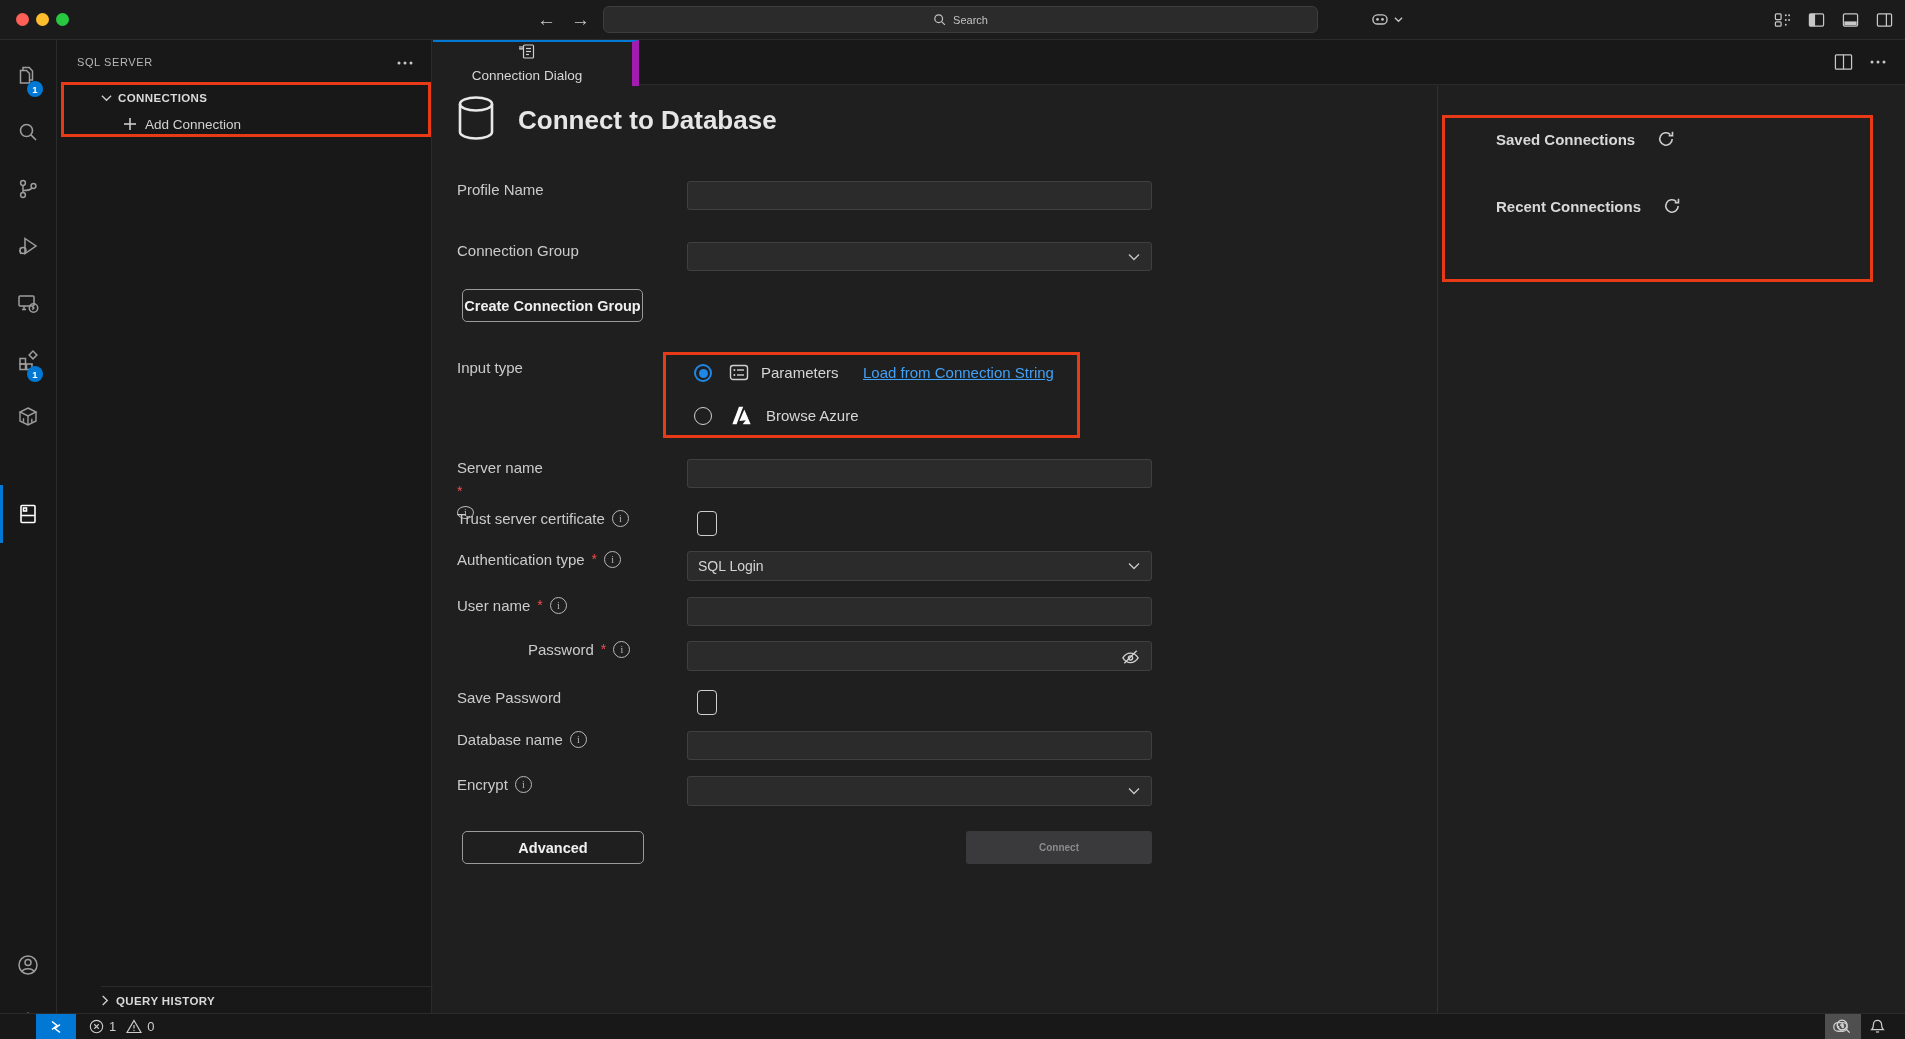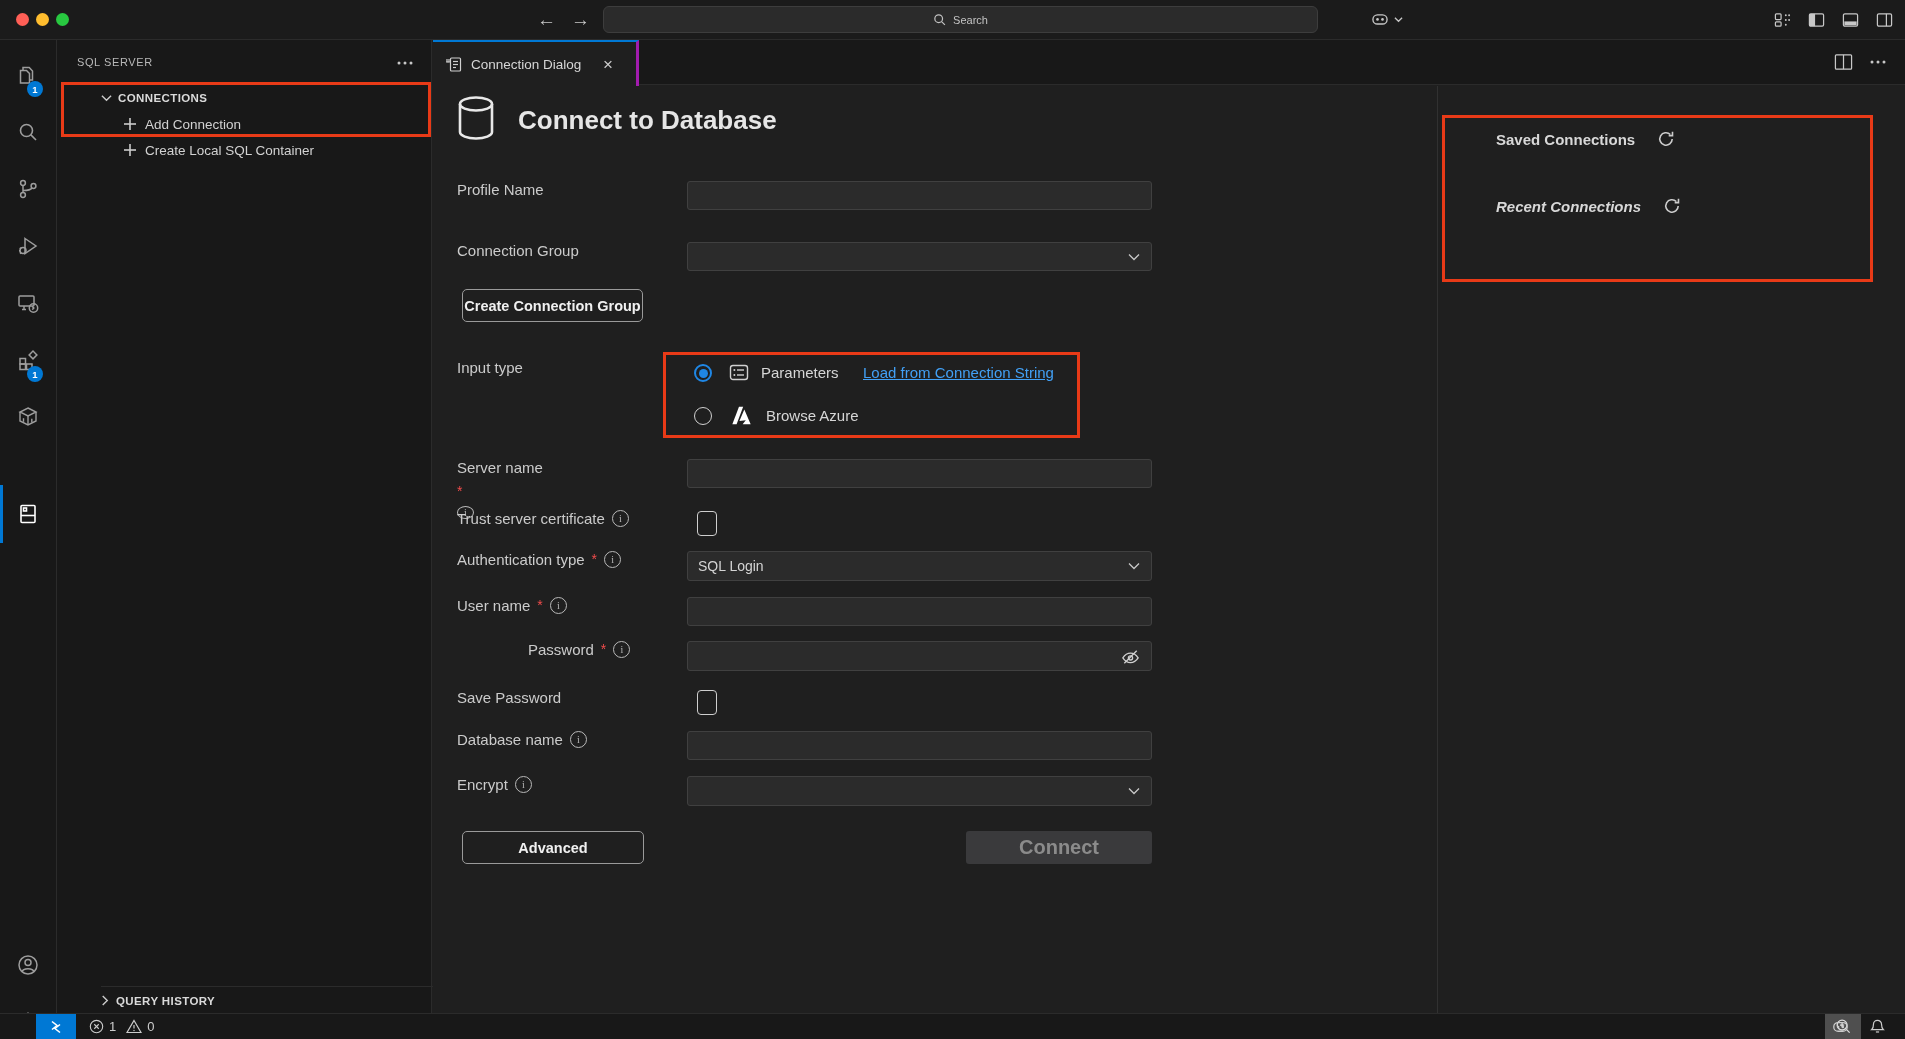--- a/index.html
+++ b/index.html
@@ -23,21 +23,21 @@
          display:flex;align-items:center;justify-content:center;font-weight:bold;}
   .act-active-bar{left:0;width:3px;height:58px;background:#0078d4;}
   
   .sidebar{left:57px;top:40px;width:375px;height:973px;background:#181818;border-right:1px solid #2b2b2b;box-sizing:border-box;}
   .side-title{font-size:11px;letter-spacing:.6px;color:#b8b8b8;}
   .section-header{font-size:11.5px;font-weight:bold;letter-spacing:.4px;color:#dadada;}
   .tree-row{font-size:13.5px;color:#d2d2d2;}
   
   .tabbar{left:433px;top:40px;width:1472px;height:45px;background:#181818;border-bottom:1px solid #2b2b2b;box-sizing:border-box;}
   .tab{left:433px;top:40px;width:206px;height:46px;background:#1f1f1f;border-top:2px solid #0078d4;
-       border-right:3px solid #a21caf;box-sizing:border-box;display:flex;align-items:center;padding:0 23px 0 12px;gap:8px;}
+       border-right:7px solid #a21caf;box-sizing:border-box;display:flex;align-items:center;padding:0 23px 0 12px;gap:8px;flex-direction:column;}
   .tab-title{font-size:13.5px;color:#d6d6d6;flex:1;}
   .webview{left:433px;top:86px;width:1472px;height:927px;background:#1f1f1f;}
   
   .f-label{font-size:15px;color:#cbcbcb;display:flex;align-items:flex-start;gap:7px;}
   .req{color:#f14c4c;font-size:14px;}
   .info-icon{width:15px;height:15px;border:1px solid #b9b9b9;border-radius:50%;color:#b9b9b9;
              font-size:10px;display:inline-flex;align-items:center;justify-content:center;font-family:"Liberation Serif",serif;}
   .info-icon::after{content:"i";}
   .txt-input{background:#2b2b2b;border:1px solid #404040;border-radius:3px;box-sizing:border-box;
              color:#d4d4d4;font-size:14px;padding:0 10px;outline:none;font-family:"Liberation Sans",sans-serif;}
@@ -46,21 +46,21 @@
   .dd-chev{position:absolute;right:11px;top:50%;margin-top:-4px;color:#c8c8c8;}
   .checkbox{width:20px;height:25px;border:1.5px solid #cfcfcf;border-radius:4px;box-sizing:border-box;background:transparent;}
   .radio{width:18px;height:18px;border-radius:50%;box-sizing:border-box;}
   .radio.sel{border:2px solid #1f87e5;display:flex;align-items:center;justify-content:center;}
   .radio.sel::after{content:"";width:9px;height:9px;border-radius:50%;background:#1f87e5;}
   .radio.unsel{border:1.5px solid #d0d0d0;}
   .r-label{font-size:15px;color:#d6d6d6;}
   .link{font-size:15px;color:#42a0f5;text-decoration:underline;cursor:pointer;}
   .btn-outline{border:1px solid #9a9a9a;border-radius:5px;background:transparent;color:#f0f0f0;
                font-weight:bold;font-size:14.5px;display:flex;align-items:center;justify-content:center;box-sizing:border-box;cursor:pointer;}
-  .btn-disabled{border:none;border-radius:3px;background:#3a3a3c;color:#8b8b8b;font-weight:bold;font-size:20px;
+  .btn-disabled{border:none;border-radius:3px;background:#3a3a3c;color:#8b8b8b;font-weight:bold;font-size:10px;
                 display:flex;align-items:center;justify-content:center;box-sizing:border-box;}
   .panel-title{font-size:15px;font-weight:bold;color:#d8d8d8;}
   .annotation{border:3px solid #e83a17;box-sizing:border-box;pointer-events:none;}
   
   .statusbar{left:0;top:1013px;width:1905px;height:26px;background:#181818;border-top:1px solid #2b2b2b;box-sizing:border-box;}
   .sb-text{font-size:13px;color:#cccccc;}
 </style>
 </head>
 <body>
 
@@ -251,29 +251,20 @@
     <div class="abs flexc" style="left:30px;top:71px;width:340px;height:26px;gap:8px;">
       <span>
         <svg width="14" height="14" viewBox="0 0 14 14" fill="none" stroke="#cccccc" stroke-width="1.6">
             <line x1="7" y1="1" x2="7" y2="13"></line>
             <line x1="1" y1="7" x2="13" y2="7"></line>
           </svg>
       </span>
       <span class="tree-row">Add Connection</span>
     </div>
 
-    <div class="abs flexc" style="left:30px;top:97px;width:340px;height:26px;gap:8px;">
-      <span>
-        <svg width="14" height="14" viewBox="0 0 14 14" fill="none" stroke="#cccccc" stroke-width="1.6">
-            <line x1="7" y1="1" x2="7" y2="13"></line>
-            <line x1="1" y1="7" x2="13" y2="7"></line>
-          </svg>
-      </span>
-      <span class="tree-row">Create Local SQL Container</span>
-    </div>
 
     <div class="abs flexc" style="left:8px;top:946px;width:367px;height:27px;gap:7px;border-top:1px solid #2b2b2b;">
       <span>
         <svg width="8" height="11" viewBox="0 0 8 12" fill="none" stroke="#cccccc" stroke-width="1.5">
             <polyline points="1.5,1 6.5,6 1.5,11"></polyline>
           </svg>
       </span>
       <span class="section-header">QUERY HISTORY</span>
     </div>
   </div>
@@ -445,21 +436,21 @@
 
   <div class="abs flexc" style="left:1460px;top:130px;gap:22px;">
     <span class="panel-title">Saved Connections</span>
     <span>
       <svg width="18" height="18" viewBox="0 0 18 18" fill="none" stroke="#cccccc" stroke-width="1.6">
         <path d="M15.2 9a6.2 6.2 0 1 1-1.9-4.5"></path>
         <polyline points="15.5,1.8 15.5,5.6 11.7,5.6"></polyline>
       </svg>
     </span>
   </div>
-  <div class="abs flexc" style="left:1460px;top:197px;gap:22px;font-style:italic;">
+  <div class="abs flexc" style="left:1460px;top:197px;gap:22px;">
     <span class="panel-title">Recent Connections</span>
     <span>
       <svg width="18" height="18" viewBox="0 0 18 18" fill="none" stroke="#cccccc" stroke-width="1.6">
         <path d="M15.2 9a6.2 6.2 0 1 1-1.9-4.5"></path>
         <polyline points="15.5,1.8 15.5,5.6 11.7,5.6"></polyline>
       </svg>
     </span>
   </div>
 
   <div class="abs statusbar">

